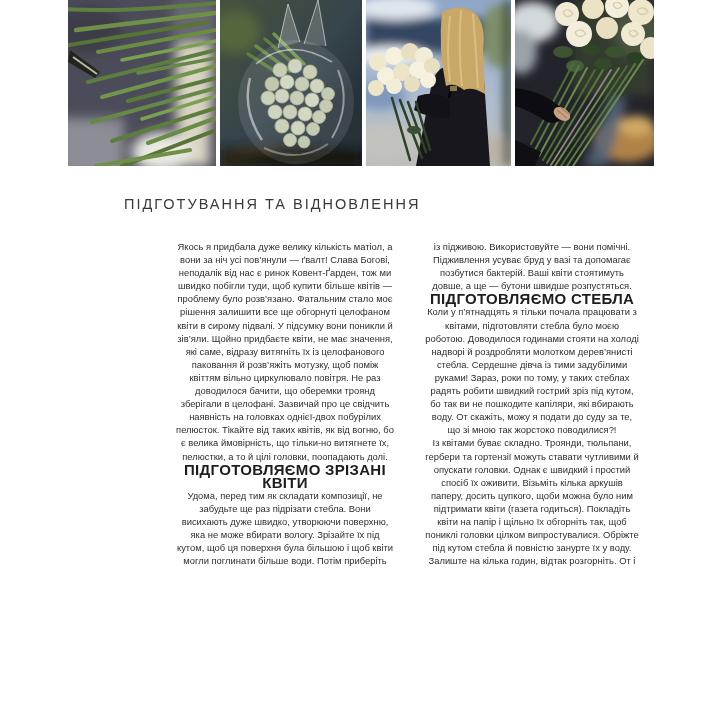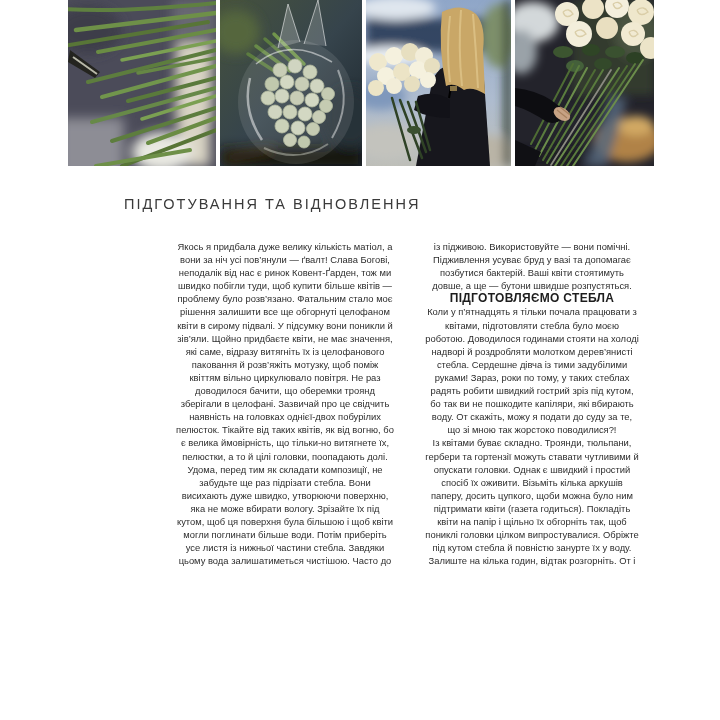--- a/index.html
+++ b/index.html
@@ -17,21 +17,21 @@
   }
   .col{
     position:absolute;top:240px;width:218px;
     font-size:9.4px;line-height:13.1px;color:#2d2d2d;text-align:center;
   }
   .col-left{left:176px;}
   .col-right{left:401px;width:214px;margin-left:24px;}
   .col p{margin:0;}
   .subheading{
     font-weight:bold;color:#1d1d1d;letter-spacing:0.3px;
-    margin:13px 0 0 0;font-size:12px;line-height:13.1px;
+    margin:13px 0 0 0;font-size:15px;line-height:13.1px;
   }
   .footer{
     position:absolute;top:680px;right:110px;
     font-size:9px;letter-spacing:1.4px;color:#8c8c8c;white-space:nowrap;padding-left:44px;
   }
   .footer .page-num{
     font-size:10.5px;font-weight:bold;color:#2a2a2a;margin-left:9px;letter-spacing:0;
   }
 </style>
 </head>
@@ -253,20 +253,21 @@
         <path d="M42,110 L52,118 M45,107 L55,115" stroke="#a9825f" stroke-width="1.2"></path>
         <path d="M0,140 L26,152 L20,166 L0,166 Z" fill="#101014"></path>
       </g>
     </svg>
   </div>
 
   <div class="page-title">ПІДГОТУВАННЯ ТА ВІДНОВЛЕННЯ</div>
 
   <div class="col col-left">
     <p>Якось я придбала дуже велику кількість матіол, а вони за ніч усі пов’янули — ґвалт! Слава Богові, неподалік від нас є ринок Ковент-Ґарден, тож ми швидко побігли туди, щоб купити більше квітів — проблему було розв’язано. Фатальним стало моє рішення залишити все ще обгорнуті целофаном квіти в сирому підвалі. У підсумку вони поникли й зів’яли. Щойно придбаєте квіти, не має значення, які саме, відразу витягніть їх із целофанового паковання й розв’яжіть мотузку, щоб поміж квіттям вільно циркулювало повітря. Не раз доводилося бачити, що оберемки троянд зберігали в целофані. Зазвичай про це свідчить наявність на головках однієї-двох побурілих пелюсток. Тікайте від таких квітів, як від вогню, бо є велика ймовірність, що тільки-но витягнете їх, пелюстки, а то й цілі головки, поопадають долі.</p>
+    <p class="subheading">ПІДГОТОВЛЯЄМО ЗРІЗАНІ КВІТИ</p>
     <p>Удома, перед тим як складати композиції, не забудьте ще раз підрізати стебла. Вони висихають дуже швидко, утворюючи поверхню, яка не може вбирати вологу. Зрізайте їх під кутом, щоб ця поверхня була більшою і щоб квіти могли поглинати більше води. Потім приберіть усе листя із нижньої частини стебла. Завдяки цьому вода залишатиметься чистішою. Часто до квітів додають маленький пакетик</p>
   </div>
 
   <div class="col col-right">
     <p>із підживою. Використовуйте — вони помічні. Підживлення усуває бруд у вазі та допомагає позбутися бактерій. Ваші квіти стоятимуть довше, а ще — бутони швидше розпустяться.</p>
     <p class="subheading">ПІДГОТОВЛЯЄМО СТЕБЛА</p>
     <p>Коли у п’ятнадцять я тільки почала працювати з квітами, підготовляти стебла було моєю роботою. Доводилося годинами стояти на холоді надворі й роздробляти молотком дерев’янисті стебла. Сердешне дівча із тими задубілими руками! Зараз, роки по тому, у таких стеблах радять робити швидкий гострий зріз під кутом, бо так ви не пошкодите капіляри, які вбирають воду. От скажіть, можу я подати до суду за те, що зі мною так жорстоко поводилися?!</p>
     <p>Із квітами буває складно. Троянди, тюльпани, гербери та гортензії можуть ставати чутливими й опускати головки. Однак є швидкий і простий спосіб їх оживити. Візьміть кілька аркушів паперу, досить цупкого, щоби можна було ним підтримати квіти (газета годиться). Покладіть квіти на папір і щільно їх обгорніть так, щоб пониклі головки цілком випростувалися. Обріжте під кутом стебла й повністю занурте їх у воду. Залиште на кілька годин, відтак розгорніть. От і все: квіти ожили!</p>
   </div>
 

